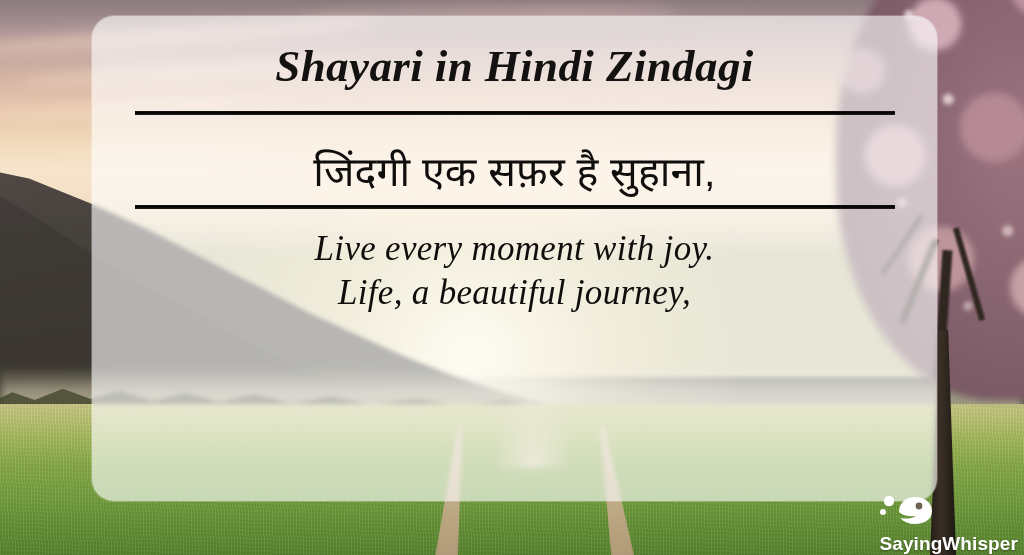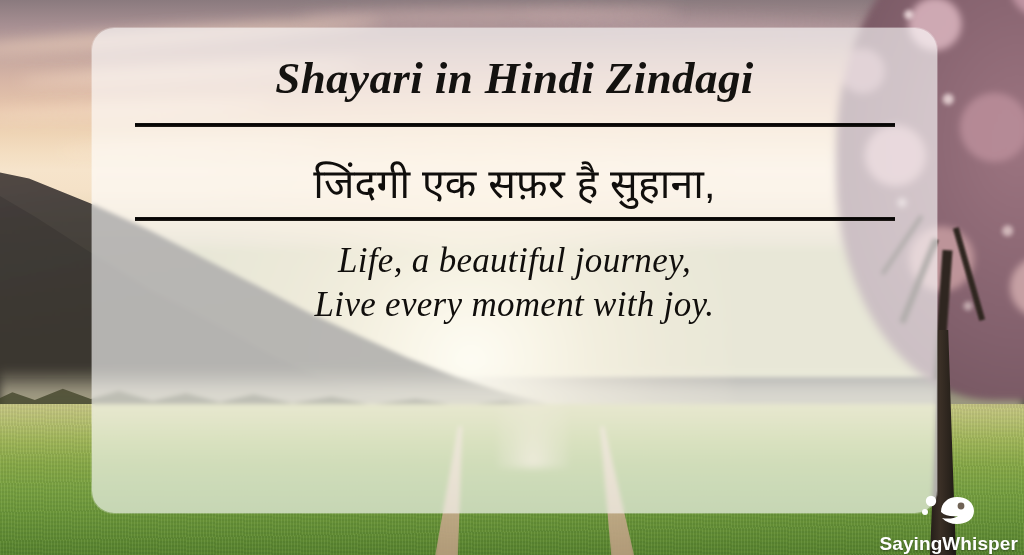--- a/index.html
+++ b/index.html
@@ -211,21 +211,21 @@
     position:absolute;
     left:930px; top:330px; width:26px; height:225px;
     background:linear-gradient(90deg, #241d18 0%, #3a2f26 40%, #2a231c 75%, #1c1714 100%);
     clip-path:polygon(30% 0%, 70% 0%, 86% 55%, 100% 100%, 0% 100%, 16% 55%);
     filter:blur(0.6px);
   }
 
   
   .card {
     position:absolute;
-    left:92px; top:28px;
+    left:92px; top:16px;
     width:845px; height:485px;
     border-radius:22px;
     background:rgba(255,255,255,0.62);
     backdrop-filter:blur(2px);
     box-shadow:0 0 0 1px rgba(255,255,255,0.25);
   }
 
   .card-inner {
     position:absolute;
     inset:0;
@@ -285,21 +285,20 @@
 
   .spacer-flex { flex:1 1 auto; }
 
   
   .watermark {
     position:absolute;
     right:6px;
     bottom:2px;
     display:flex;
     flex-direction:column;
-    align-items:center;
     gap:8px;
   }
   .wm-icon { width:56px; height:34px; display:block; }
   .wm-text {
     font-family:"Liberation Sans", sans-serif;
     font-size:19px;
     font-weight:bold;
     color:#ffffff;
     letter-spacing:0.1px;
     line-height:1;
@@ -347,22 +346,22 @@
 
       <div class="divider"></div>
 
       <div class="hindi-block">
         <div class="hindi-line">जिंदगी एक सफ़र है सुहाना,</div>
       </div>
 
       <div class="divider lower"></div>
 
       <div class="english-block">
+        <div class="english-line">Live every moment with joy.</div>
         <div class="english-line">Life, a beautiful journey,</div>
-        <div class="english-line">Live every moment with joy.</div>
       </div>
 
       <div class="spacer-flex"></div>
     </div>
   </div>
 
   <div class="watermark">
     <svg class="wm-icon" viewBox="0 0 56 34">
       <path d="M20 20 C20 11 27 5 36 5 C46 5 53 11 53 19 C53 27 46 32 36 32 C30 32 25 30 21 26 C26 27 33 27 37 24 C31 25 24 24 20 20 Z" fill="#ffffff"></path>
       <circle cx="10" cy="9" r="5.2" fill="#ffffff"></circle>

